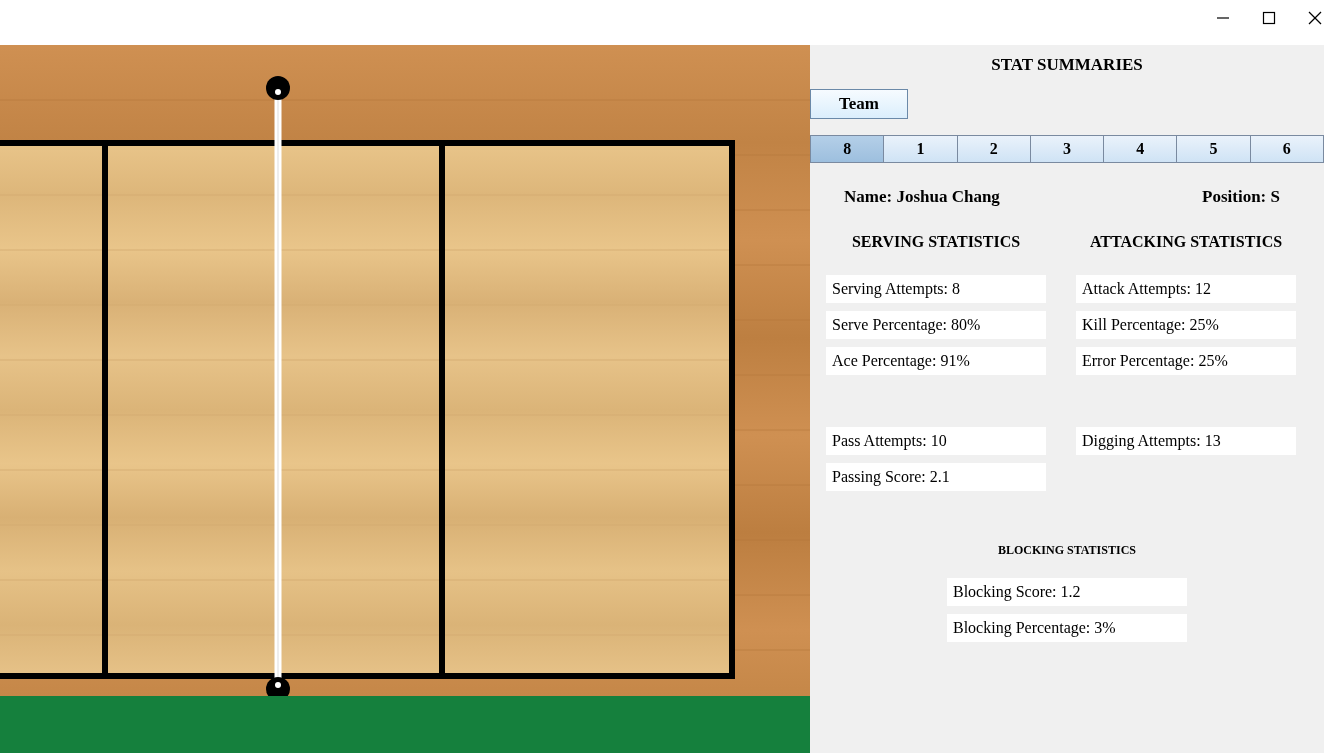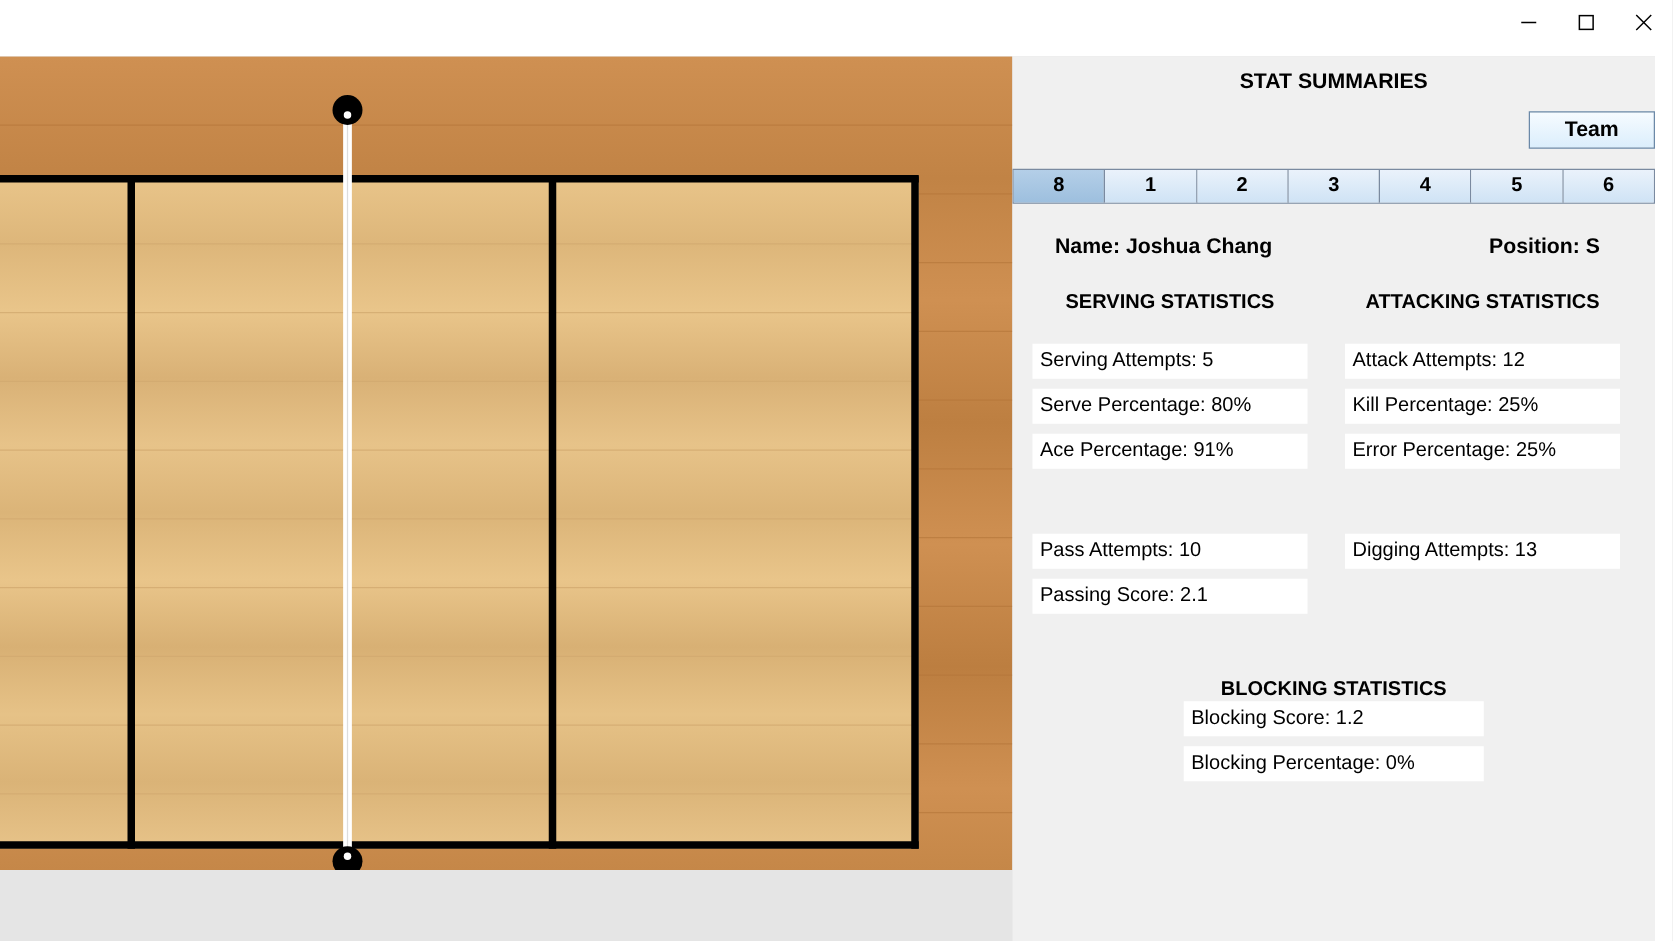--- a/index.html
+++ b/index.html
@@ -35,21 +35,22 @@
   .titlebar .ctrl svg { display:block; }
 
   
   .app {
     position: absolute;
     top: 45px;
     left: 0;
     right: 14px;
     bottom: 0;
     display: flex;
-    background: #e5e5e5;
+    background: #15803d;
+    font-family: Liberation Serif, serif;
   }
 
   .court-panel {
     width: 810px;
     flex: 0 0 810px;
     position: relative;
     overflow: hidden;
   }
 
   .court-svg {
@@ -68,21 +69,21 @@
   }
 
   .stat-title {
     text-align: center;
     font-weight: bold;
     font-size: 17px;
     margin-bottom: 14px;
   }
 
   .team-btn-wrap {
-    text-align: right;
+    text-align: left;
     margin-bottom: 16px;
   }
   .team-btn {
     display: inline-block;
     padding: 4px 28px;
     font-weight: bold;
     font-size: 17px;
     border: 1px solid #6b89a8;
     background: linear-gradient(#f6fbff, #dbeefc);
     border-radius: 0;
@@ -138,21 +139,22 @@
     margin-bottom: 8px;
     font-size: 16px;
   }
 
   .blocking-section {
     margin-top: 44px;
     text-align: center;
   }
   .blocking-header {
     font-weight: bold;
-    font-size: 16px;
+    font-size: 12px;
+    margin-bottom: 20px;
   }
   .blocking-rows {
     display: inline-block;
     text-align: left;
   }
   .blocking-rows .stat-row {
     width: 240px;
   }
 </style>
 </head>
@@ -286,21 +288,21 @@
       </span>
       <span class="pos">
         <span>Position:</span>
         <span>S</span>
       </span>
     </div>
 
     <div class="stat-cols">
       <div class="stat-col">
         <div class="stat-header">SERVING STATISTICS</div>
-        <div class="stat-row">Serving Attempts: 5</div>
+        <div class="stat-row">Serving Attempts: 8</div>
         <div class="stat-row">Serve Percentage: 80%</div>
         <div class="stat-row">Ace Percentage: 91%</div>
       </div>
       <div class="stat-col">
         <div class="stat-header">ATTACKING STATISTICS</div>
         <div class="stat-row">Attack Attempts: 12</div>
         <div class="stat-row">Kill Percentage: 25%</div>
         <div class="stat-row">Error Percentage: 25%</div>
       </div>
     </div>
@@ -312,18 +314,18 @@
       </div>
       <div class="stat-col">
         <div class="stat-row">Digging Attempts: 13</div>
       </div>
     </div>
 
     <div class="blocking-section">
       <div class="blocking-header">BLOCKING STATISTICS</div>
       <div class="blocking-rows">
         <div class="stat-row">Blocking Score: 1.2</div>
-        <div class="stat-row">Blocking Percentage: 0%</div>
+        <div class="stat-row">Blocking Percentage: 3%</div>
       </div>
     </div>
 
   </div>
 </div>
 
 </body></html>

